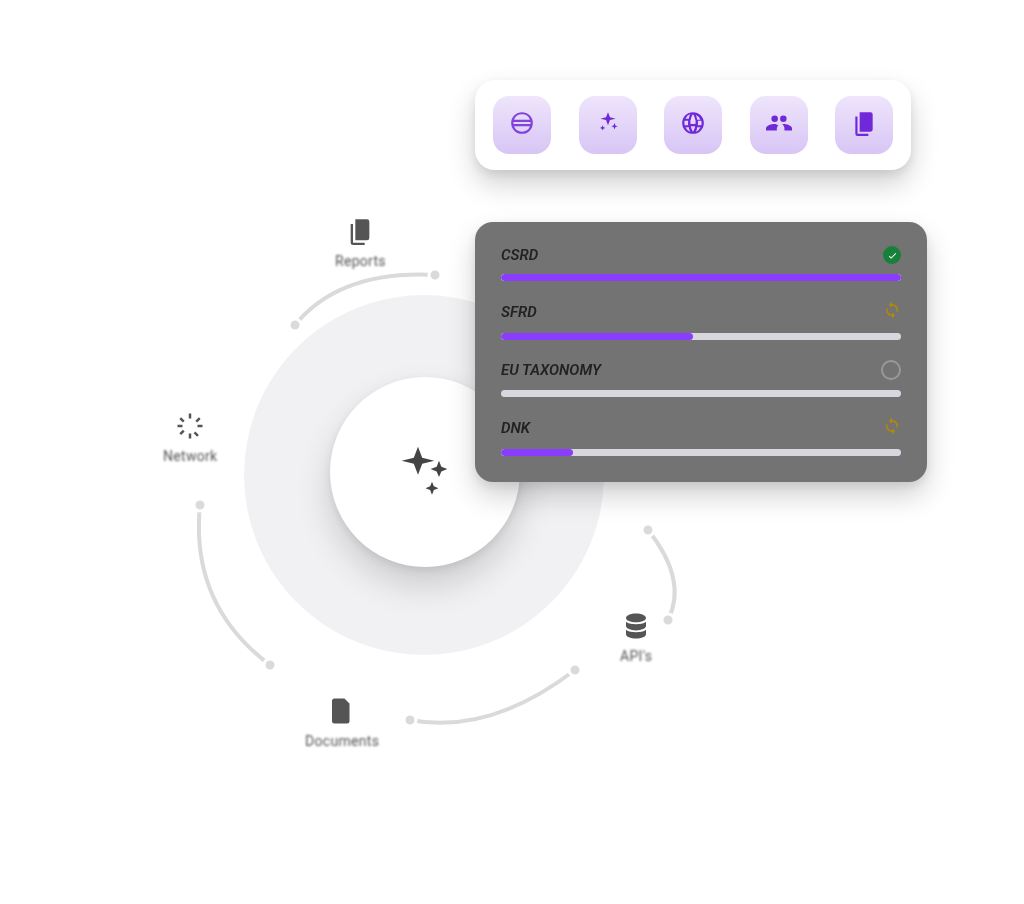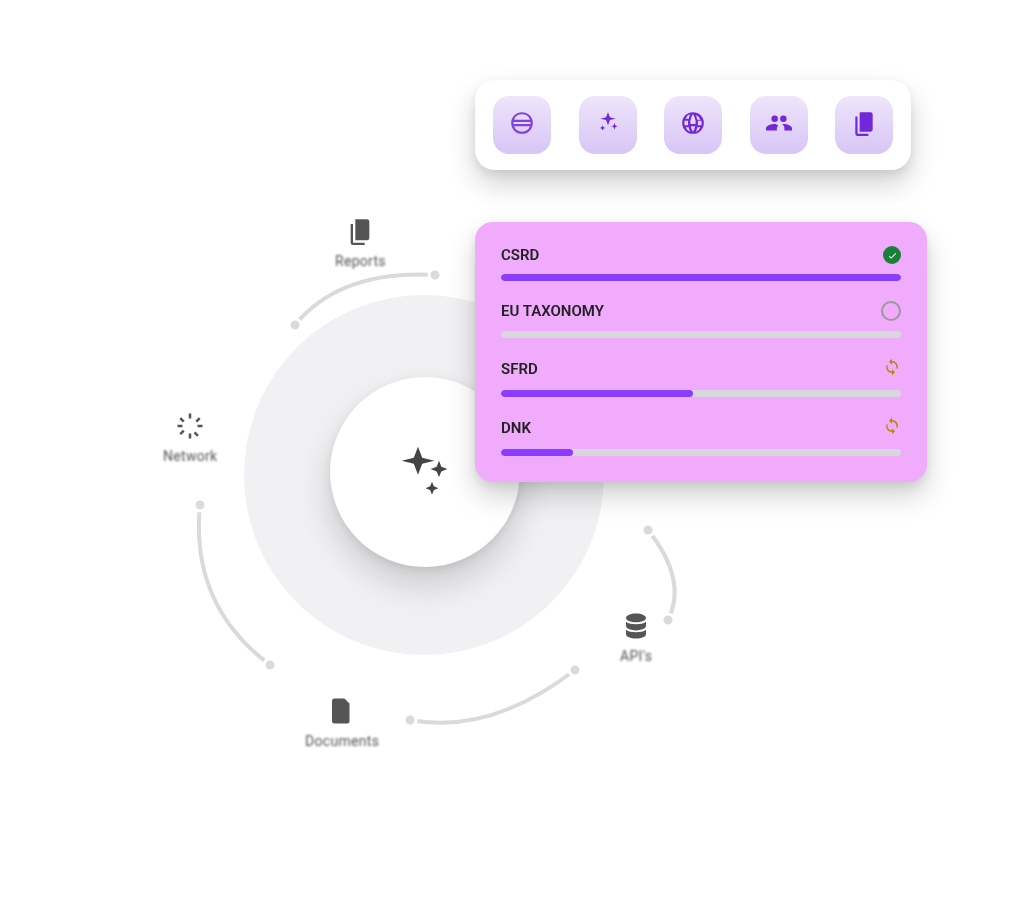--- a/index.html
+++ b/index.html
@@ -100,24 +100,25 @@
     justify-content: center;
     cursor: pointer;
   }
   .toolbar .btn svg { fill: #7028d8; }
 
   .progress-card {
     position: absolute;
     left: 475px;
     top: 222px;
     width: 400px;
-    background: #f0abfc;
+    background: #737373;
     border-radius: 18px;
     box-shadow: 0 14px 28px rgba(0,0,0,.18), 0 4px 10px rgba(0,0,0,.08);
     padding: 24px 26px 18px;
+    font-style: italic;
   }
   .row {
     margin-bottom: 20px;
   }
   .row:last-child { margin-bottom: 8px; }
   .row-head {
     display: flex;
     justify-content: space-between;
     align-items: center;
     margin-bottom: 10px;
@@ -272,37 +273,37 @@
           </svg>
         </span>
     </div>
     <div class="bar">
       <div class="fill" style="width:100%"></div>
     </div>
   </div>
 
   <div class="row">
     <div class="row-head">
-      <span class="name">EU TAXONOMY</span>
-      <span class="status-empty"></span>
-    </div>
-    <div class="bar">
-      <div class="fill" style="width:0%"></div>
-    </div>
-  </div>
-
-  <div class="row">
-    <div class="row-head">
       <span class="name">SFRD</span>
       <span class="status-sync"><svg viewBox="0 0 24 24">
             <path fill="#b68900" d="M12 4V1L8 5l4 4V6a6 6 0 0 1 5.65 8H19.7A8 8 0 0 0 12 4zm0 14a6 6 0 0 1-5.65-8H4.3A8 8 0 0 0 12 20v3l4-4-4-4v3z"></path>
           </svg></span>
     </div>
     <div class="bar">
       <div class="fill" style="width:48%"></div>
+    </div>
+  </div>
+
+  <div class="row">
+    <div class="row-head">
+      <span class="name">EU TAXONOMY</span>
+      <span class="status-empty"></span>
+    </div>
+    <div class="bar">
+      <div class="fill" style="width:0%"></div>
     </div>
   </div>
 
   <div class="row">
     <div class="row-head">
       <span class="name">DNK</span>
       <span class="status-sync"><svg viewBox="0 0 24 24">
             <path fill="#b68900" d="M12 4V1L8 5l4 4V6a6 6 0 0 1 5.65 8H19.7A8 8 0 0 0 12 4zm0 14a6 6 0 0 1-5.65-8H4.3A8 8 0 0 0 12 20v3l4-4-4-4v3z"></path>
           </svg></span>
     </div>

